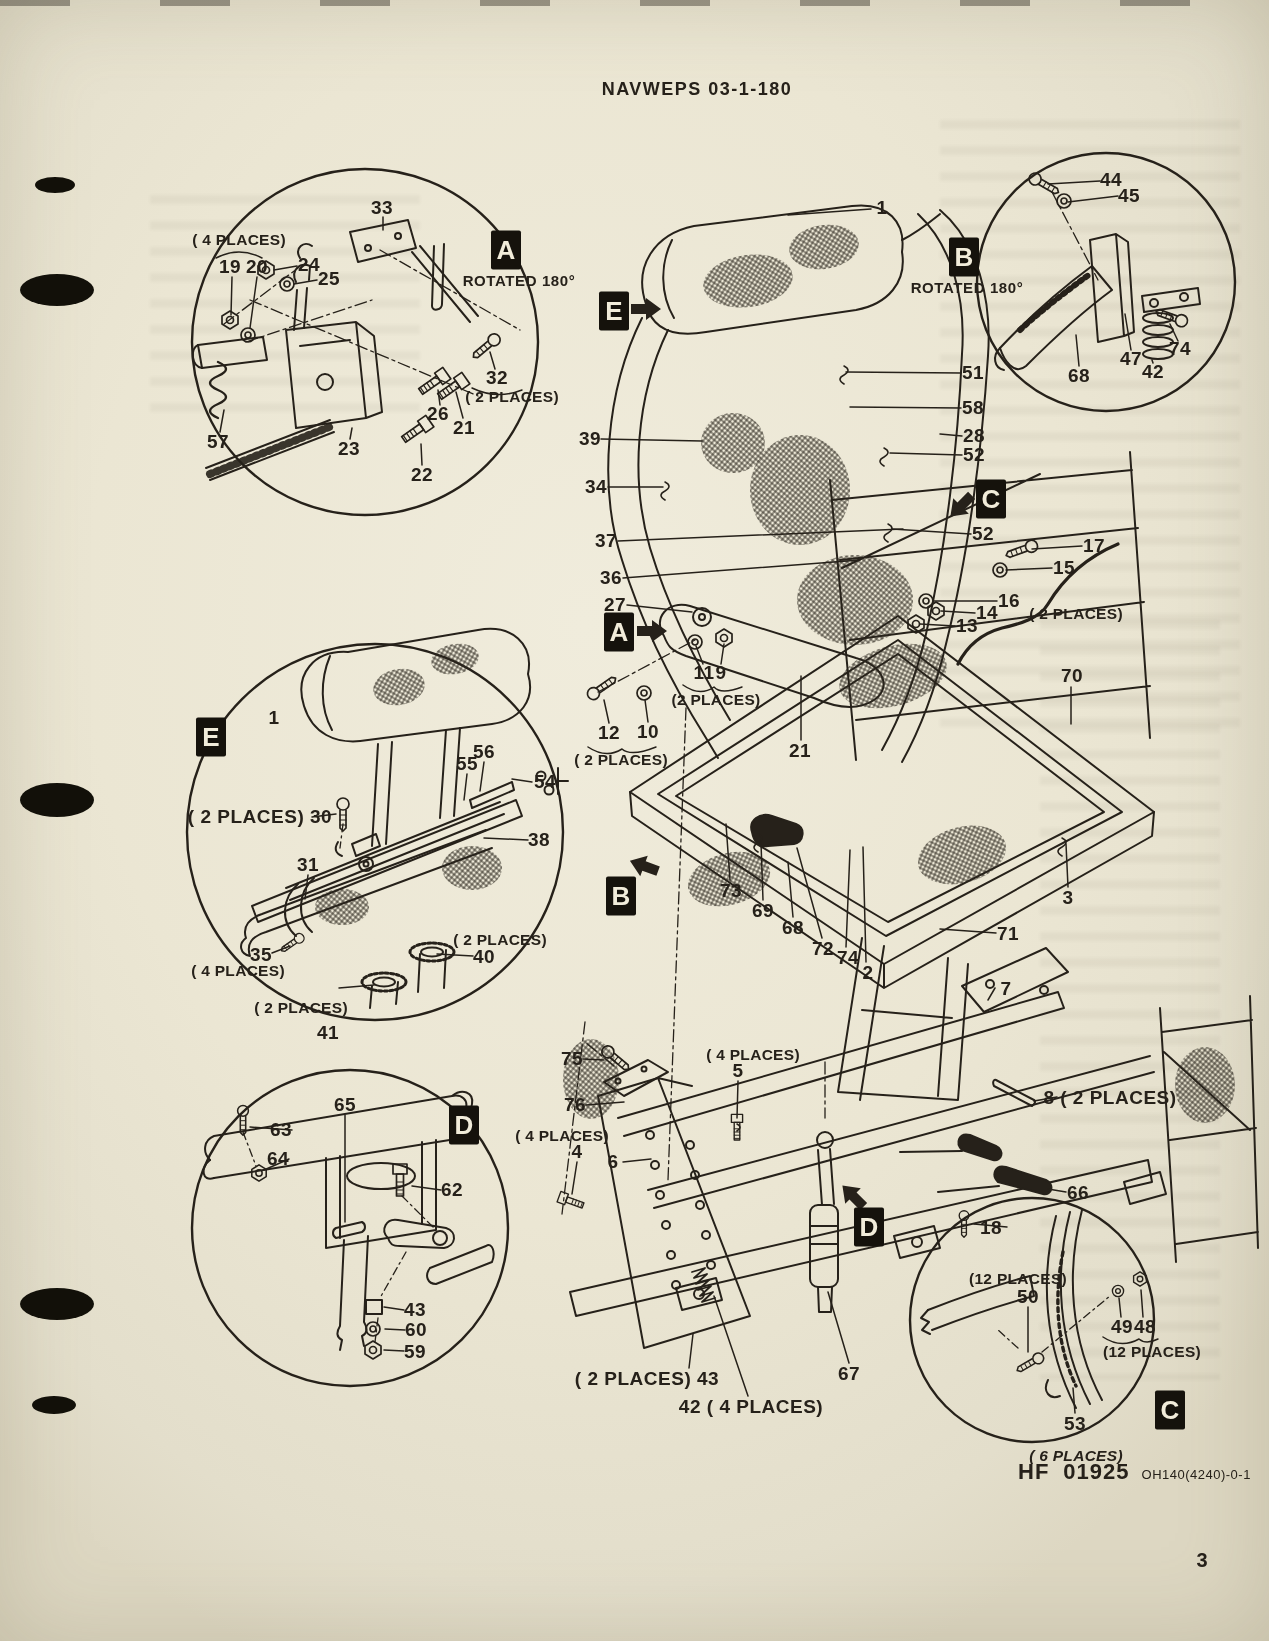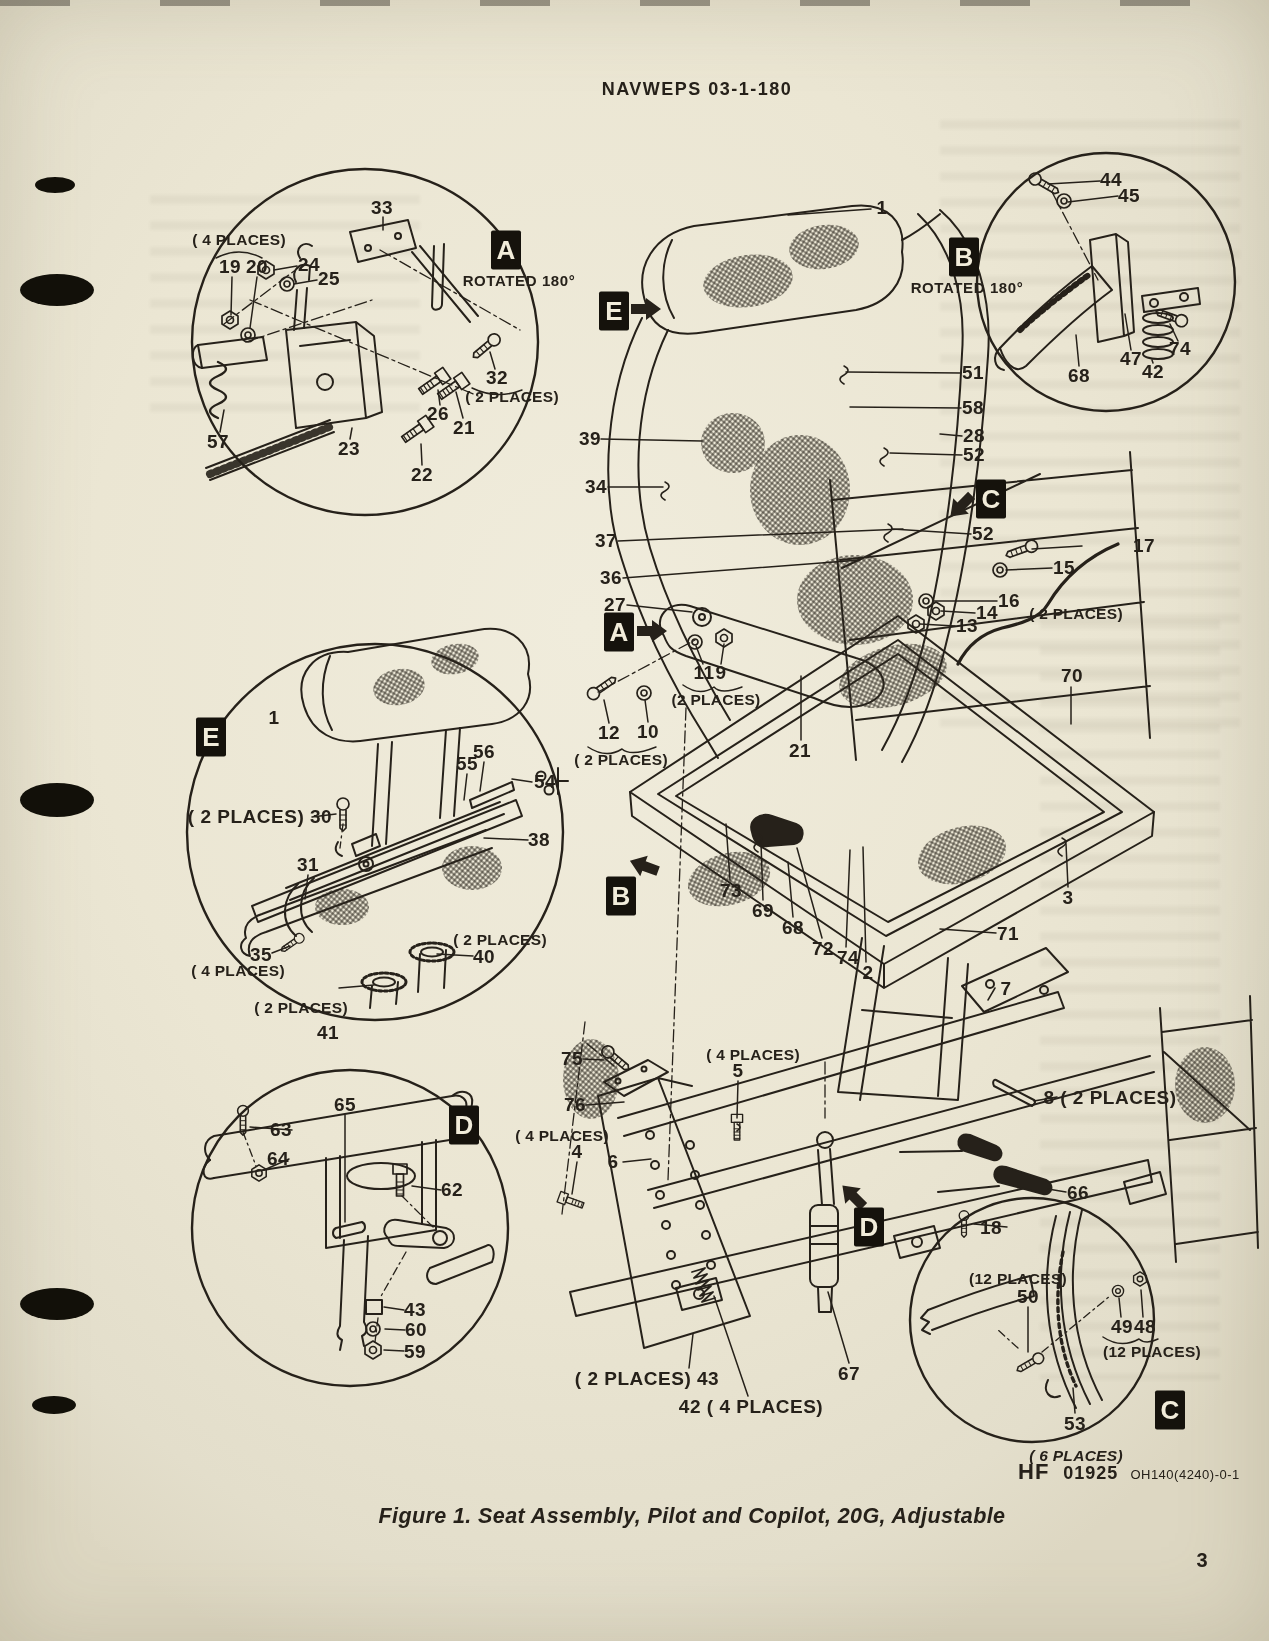--- a/index.html
+++ b/index.html
@@ -22,21 +22,21 @@
   .header{
     position:absolute;left:697px;top:89px;transform:translate(-50%,-50%);
     font-weight:bold;font-size:18px;letter-spacing:1.5px;white-space:nowrap;
   }
   .caption{
     position:absolute;left:692px;top:1516px;transform:translate(-50%,-50%);
     font-weight:bold;font-style:italic;font-size:21.5px;letter-spacing:.4px;white-space:nowrap;
   }
   .print-code{position:absolute;left:1018px;top:1459px;display:flex;align-items:baseline;white-space:nowrap;}
   .print-code .hf{font-weight:bold;font-size:22px;letter-spacing:1px;}
-  .print-code .num{font-weight:bold;font-size:18px;margin-left:14px;letter-spacing:1px;}
+  .print-code .num{font-weight:bold;font-size:22px;margin-left:14px;letter-spacing:1px;}
   .print-code .ref{font-size:13px;margin-left:12px;letter-spacing:.5px;}
   .pagenum{position:absolute;left:1202px;top:1560px;transform:translate(-50%,-50%);
     font-weight:bold;font-size:20px;}
   svg.art{position:absolute;left:0;top:0;color:var(--ink);}
   .callout{
     position:absolute;transform:translate(-50%,-50%);
     font-weight:bold;font-size:19px;letter-spacing:.5px;white-space:nowrap;
   }
   .callout.small{font-size:15.5px;letter-spacing:.3px;}
   .badge{
@@ -360,21 +360,21 @@
       <div class="callout" style="left: 1079px; top: 376px;">68</div>
       <div class="callout" style="left: 1131px; top: 359px;">47</div>
       <div class="callout" style="left: 1153px; top: 372px;">42</div>
       <div class="callout" style="left: 1180px; top: 349px;">74</div>
       <div class="callout" style="left: 882px; top: 208px;">1</div>
       <div class="callout" style="left: 973px; top: 373px;">51</div>
       <div class="callout" style="left: 973px; top: 408px;">58</div>
       <div class="callout" style="left: 974px; top: 436px;">28</div>
       <div class="callout" style="left: 974px; top: 455px;">52</div>
       <div class="callout" style="left: 983px; top: 534px;">52</div>
-      <div class="callout" style="left: 1144px; top: 546px;">17</div>
+      <div class="callout" style="left: 1094px; top: 546px;">17</div>
       <div class="callout" style="left: 1064px; top: 568px;">15</div>
       <div class="callout" style="left: 1009px; top: 601px;">16</div>
       <div class="callout" style="left: 987px; top: 613px;">14</div>
       <div class="callout" style="left: 967px; top: 626px;">13</div>
       <div class="callout small" style="left: 1076px; top: 614px;">( 2 PLACES)</div>
       <div class="callout" style="left: 590px; top: 439px;">39</div>
       <div class="callout" style="left: 596px; top: 487px;">34</div>
       <div class="callout" style="left: 606px; top: 541px;">37</div>
       <div class="callout" style="left: 611px; top: 578px;">36</div>
       <div class="callout" style="left: 615px; top: 605px;">27</div>
@@ -450,16 +450,15 @@
     </div>
 
   <div class="header">NAVWEPS 03-1-180</div>
 
   <div class="print-code">
     <span class="hf">HF</span>
     <span class="num">01925</span>
     <span class="ref">OH140(4240)-0-1</span>
   </div>
 
-  <div class="caption">Figure 1. Seat Assembly, Pilot and Copilot, 20G, Adjustable</div>
 
   <div class="pagenum">3</div>
 </div>
 
 </body></html>

